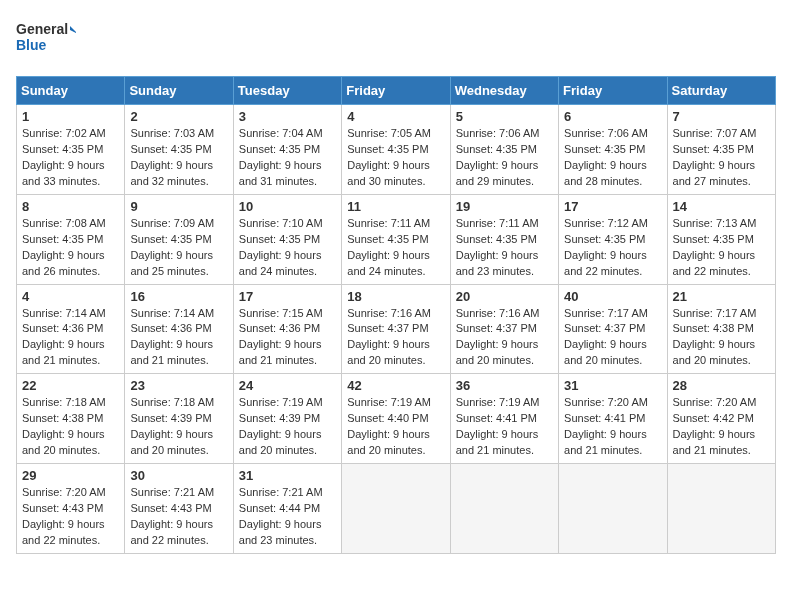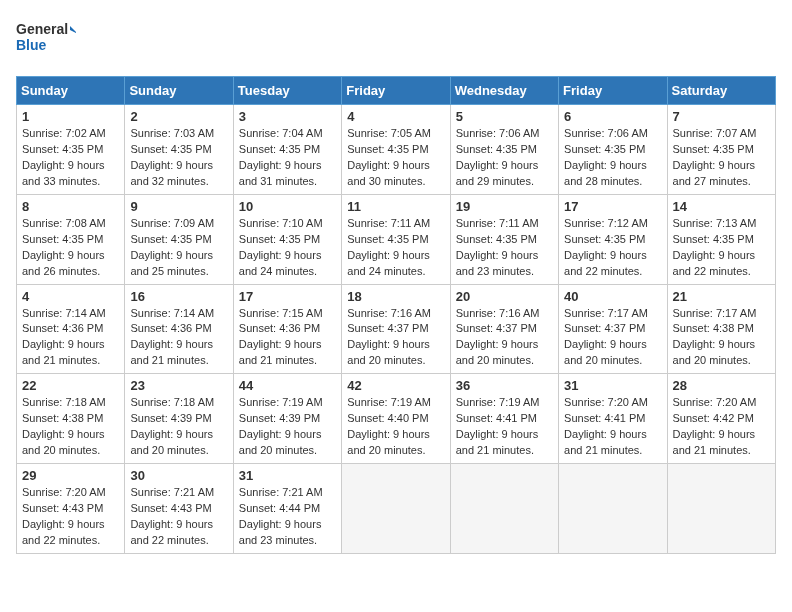--- a/index.html
+++ b/index.html
@@ -196,21 +196,21 @@
       <tr class="week-row">
         <td>
           <div class="day-num">22</div>
           <div class="day-info">Sunrise: 7:18 AM<br>Sunset: 4:38 PM<br>Daylight: 9 hours<br>and 20 minutes.</div>
         </td>
         <td>
           <div class="day-num">23</div>
           <div class="day-info">Sunrise: 7:18 AM<br>Sunset: 4:39 PM<br>Daylight: 9 hours<br>and 20 minutes.</div>
         </td>
         <td>
-          <div class="day-num">44</div>
+          <div class="day-num">24</div>
           <div class="day-info">Sunrise: 7:19 AM<br>Sunset: 4:39 PM<br>Daylight: 9 hours<br>and 20 minutes.</div>
         </td>
         <td>
           <div class="day-num">42</div>
           <div class="day-info">Sunrise: 7:19 AM<br>Sunset: 4:40 PM<br>Daylight: 9 hours<br>and 20 minutes.</div>
         </td>
         <td>
           <div class="day-num">36</div>
           <div class="day-info">Sunrise: 7:19 AM<br>Sunset: 4:41 PM<br>Daylight: 9 hours<br>and 21 minutes.</div>
         </td>

